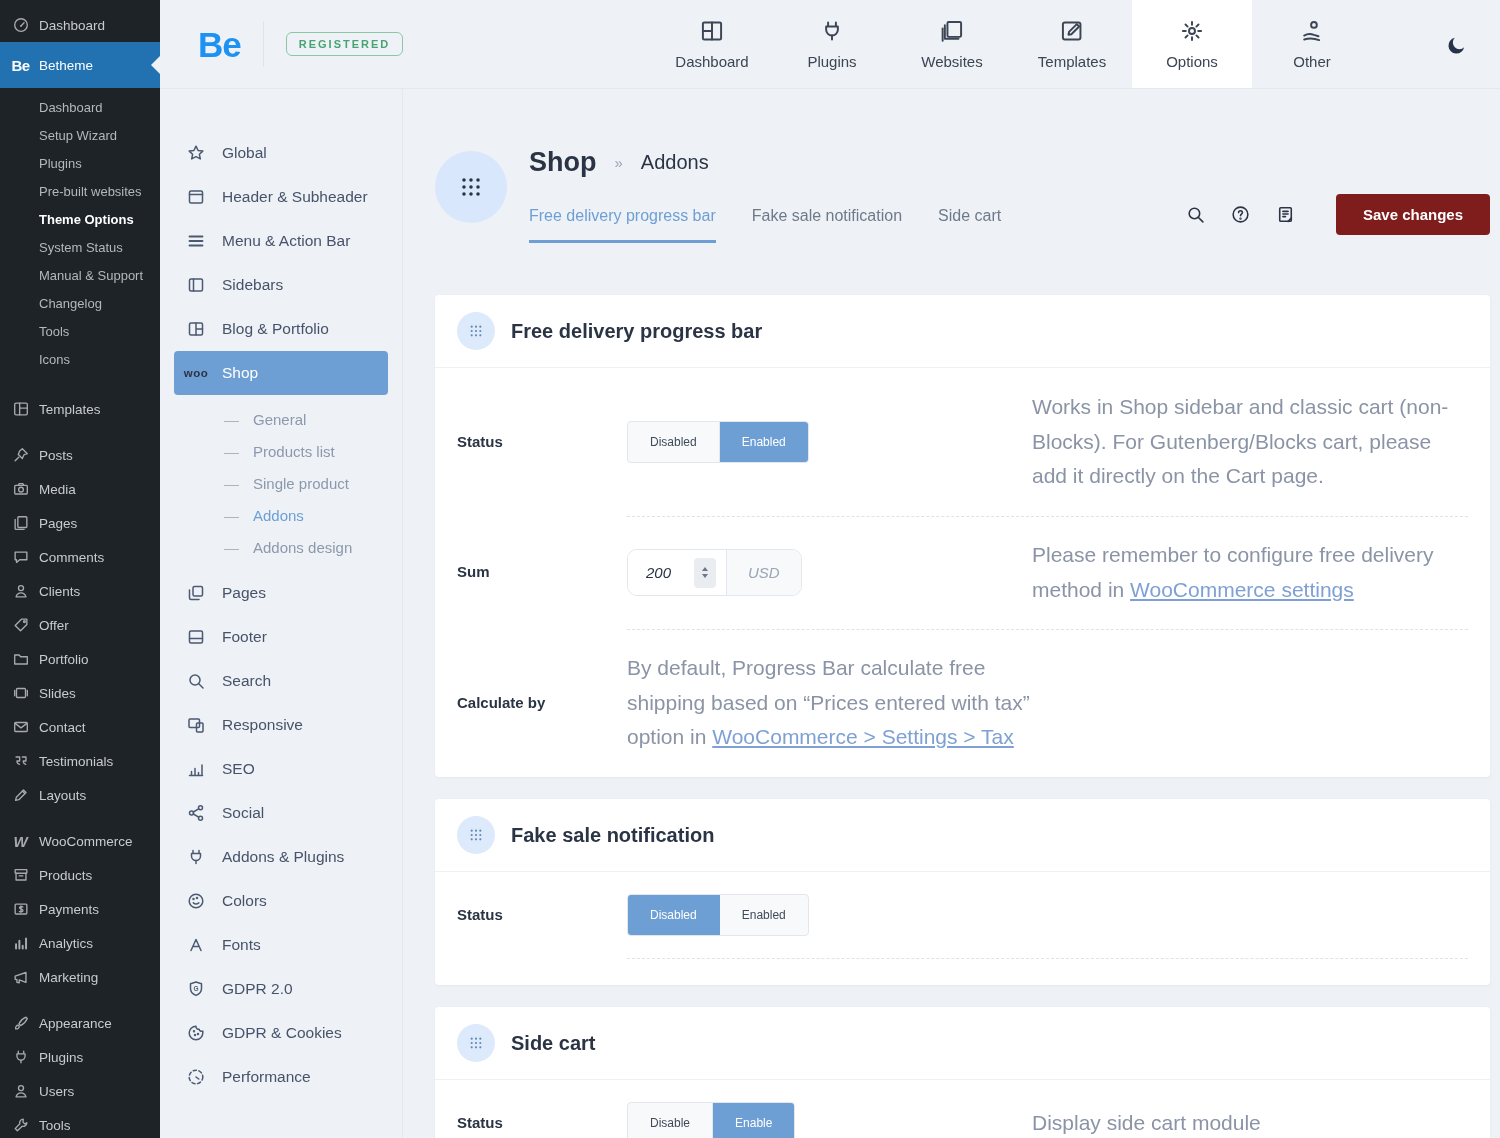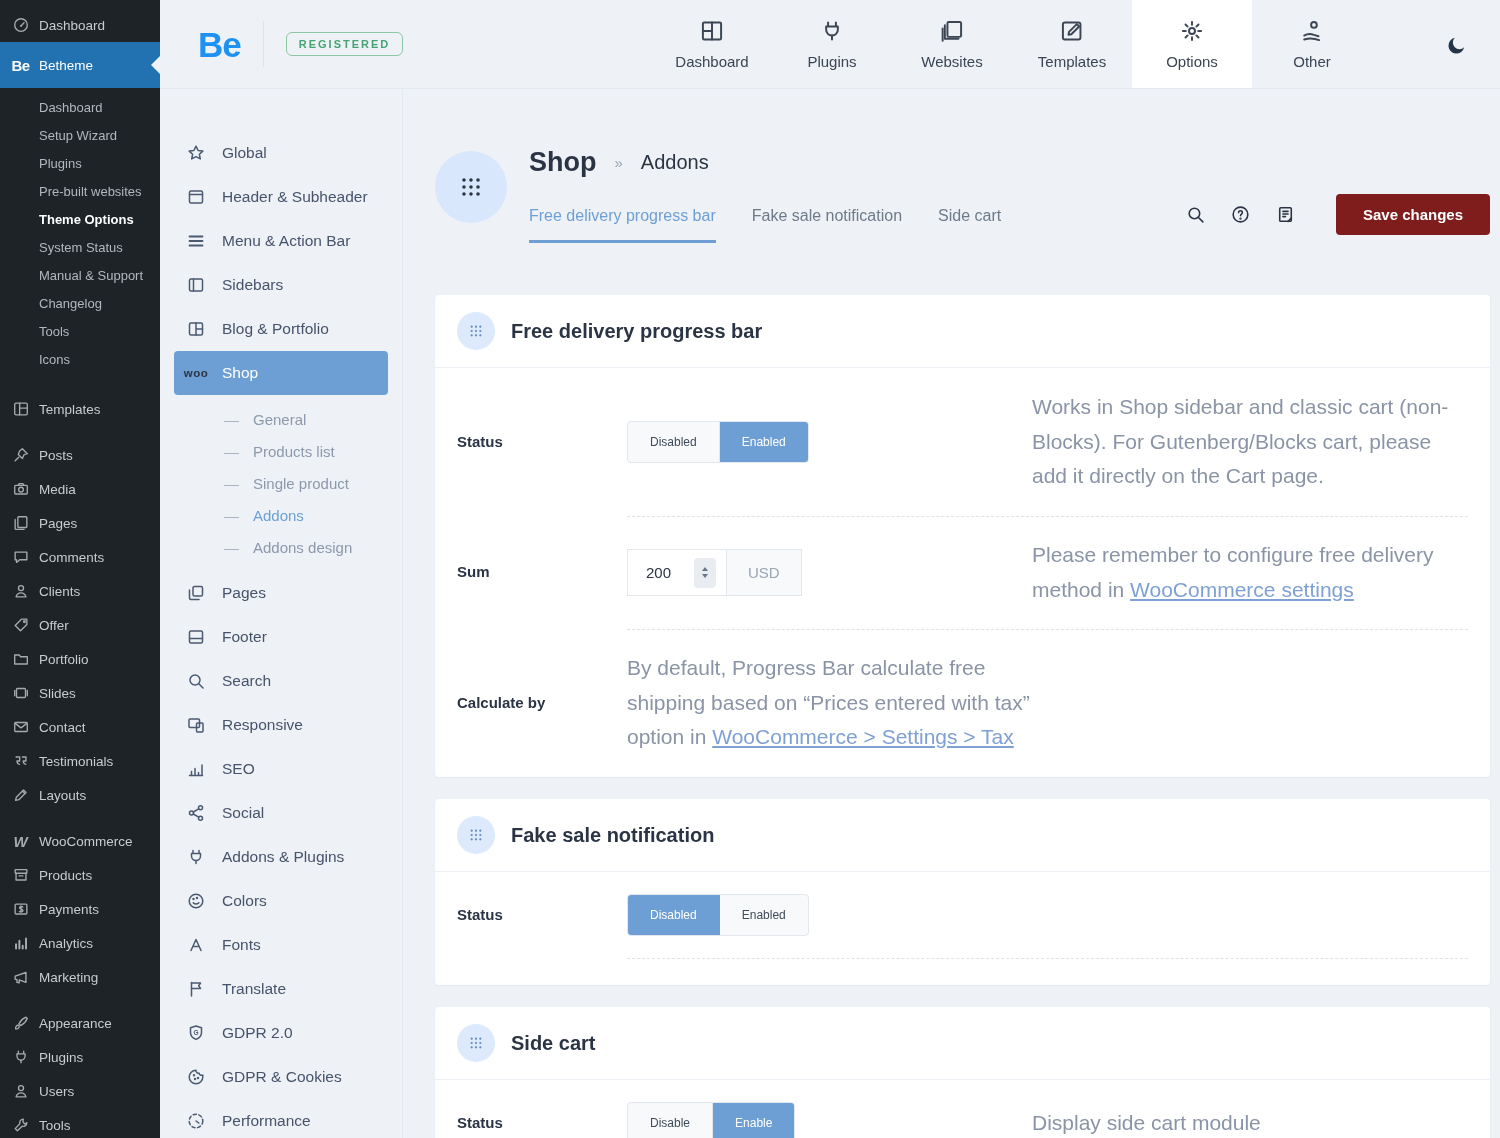--- a/index.html
+++ b/index.html
@@ -87,21 +87,21 @@
   .row-label { width:170px; flex-shrink:0; font-size:15px; font-weight:bold; color:#2b3445; line-height:1.5; padding-right:10px; }
   .row-control { flex:1; display:flex; align-items:center; }
   .row-desc { width:436px; flex-shrink:0; font-size:21px; color:#8a94a6; line-height:1.65; }
   .desc-link { color:#7fa0d4; text-decoration:underline; cursor:pointer; }
 
   .seg-group { display:flex; border:1px solid #e2e7ed; border-radius:4px; overflow:hidden; background:#f7f9fb; }
   .seg { padding:13px 22px; font-size:12px; color:#3f4a5a; border-right:1px solid #e2e7ed; cursor:pointer; white-space:nowrap; }
   .seg:last-child { border-right:none; }
   .seg.selected { background:#6d9fd4; color:#fff; border-color:#6d9fd4; }
 
-  .num-wrap { display:flex; border:1px solid #e2e7ed; border-radius:0; overflow:hidden; height:47px; }
+  .num-wrap { display:flex; border:1px solid #e2e7ed; border-radius:10px; overflow:hidden; height:47px;font-style:italic; }
   .num-box { background:#fff; display:flex; align-items:center; padding:0 10px 0 18px; gap:16px; }
   .num-value { font-size:15px; color:#2b3445; min-width:32px; }
   .stepper { background:#e9edf2; border-radius:4px; width:22px; height:30px; display:flex; flex-direction:column; align-items:center; justify-content:center; cursor:pointer; }
   .stepper i { display:block; width:0; height:0; border-left:3.5px solid transparent; border-right:3.5px solid transparent; }
   .stepper i.up { border-bottom:4.5px solid #6b7687; margin-bottom:3px; }
   .stepper i.down { border-top:4.5px solid #6b7687; }
   .num-suffix { background:#f7f9fb; border-left:1px solid #e2e7ed; display:flex; align-items:center; padding:0 21px; color:#9aa5b5; font-size:15px; }
 </style>
 </head>
 <body>
@@ -537,29 +537,20 @@
             </span>
             <span>Colors</span>
           </div>
           <div class="ts-item">
             <span class="tico">
               <svg viewBox="0 0 20 20" fill="none" stroke="currentColor" stroke-width="1.5" stroke-linecap="round" stroke-linejoin="round">
                 <path d="M5 15.5 10 4.5l5 11M6.8 11.5h6.4"></path>
               </svg>
             </span>
             <span>Fonts</span>
-          </div>
-          <div class="ts-item">
-            <span class="tico">
-              <svg viewBox="0 0 20 20" fill="none" stroke="currentColor" stroke-width="1.5" stroke-linecap="round" stroke-linejoin="round">
-                <path d="M5.5 17V3.5"></path>
-                <path d="M5.5 4h9l-1.8 2.75L14.5 9.5h-9"></path>
-              </svg>
-            </span>
-            <span>Translate</span>
           </div>
           <div class="ts-item">
             <span class="tico">
               <svg viewBox="0 0 20 20" fill="none" stroke="currentColor" stroke-width="1.5" stroke-linecap="round" stroke-linejoin="round">
                 <path d="M10 3l5.5 1.8v4.7c0 3.6-2.2 5.6-5.5 6.9-3.3-1.3-5.5-3.3-5.5-6.9V4.8z"></path>
                 <text x="10" y="11.8" text-anchor="middle" font-size="6.5" fill="currentColor" stroke="none" font-weight="bold">G</text>
               </svg>
             </span>
             <span>GDPR 2.0</span>
           </div>

